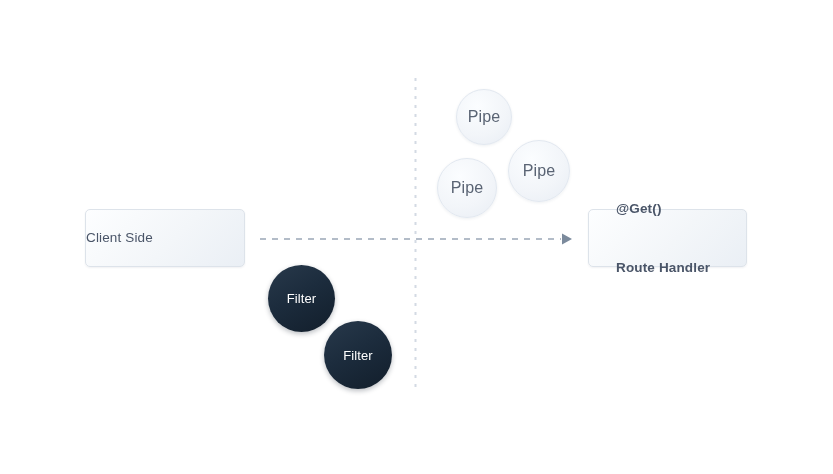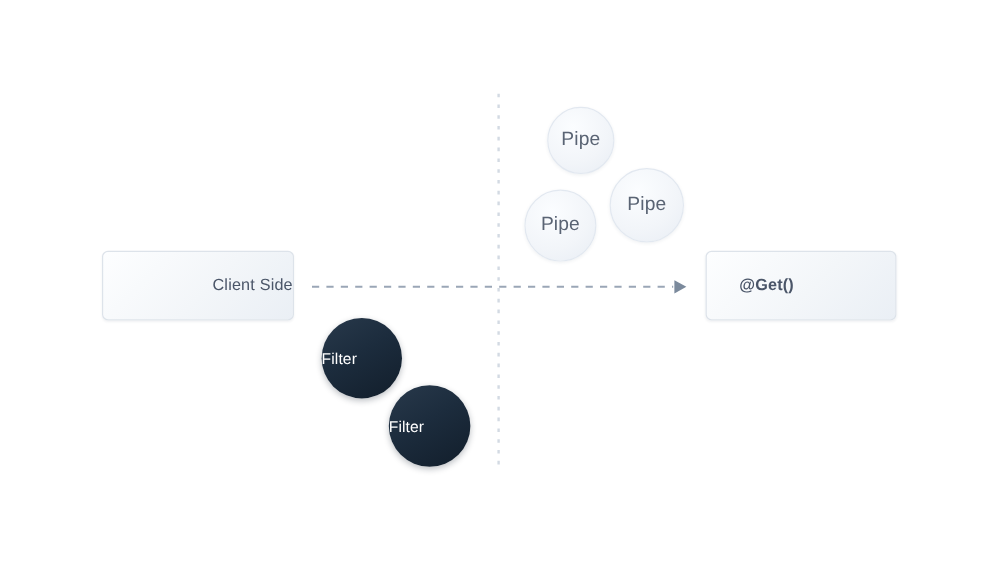--- a/index.html
+++ b/index.html
@@ -25,21 +25,21 @@
     background: linear-gradient(135deg, #fdfeff 0%, #f3f6f9 55%, #eaeff5 100%);
     box-shadow: 0 1px 2px rgba(40,60,90,0.07);
     display: flex;
     align-items: center;
   }
   #client-side-box {
     left: 85px;
     top: 209px;
     width: 160px;
     height: 58px;
-    justify-content: flex-end;
+    justify-content: flex-start;
   }
   #route-handler-box {
     left: 588px;
     top: 209px;
     width: 159px;
     height: 58px;
     justify-content: flex-start;
     padding-left: 27px;
   }
   .box-label {
@@ -87,21 +87,21 @@
     letter-spacing: 0.1px;
   }
   .filter-circle {
     position: absolute;
     box-sizing: border-box;
     border-radius: 50%;
     background: linear-gradient(150deg, #28394b 0%, #1c2c3d 45%, #121e2b 100%);
     box-shadow: 0 2px 5px rgba(15,25,40,0.28);
     display: flex;
     align-items: center;
-    justify-content: flex-start;
+    justify-content: center;
   }
   .filter-label {
     font-size: 13px;
     color: #ffffff;
     letter-spacing: 0.1px;
   }
 
   
   #pipe-1 { left: 456px; top:  89px; width: 56px; height: 56px; }
   #pipe-2 { left: 437px; top: 158px; width: 60px; height: 60px; }
@@ -123,20 +123,21 @@
     <polygon points="304,5.5 314,11 304,16.5" fill="#7b8a9c"></polygon>
   </svg>
 
   <div class="node-box" id="client-side-box">
     <span class="box-label">Client Side</span>
   </div>
 
   <div class="node-box" id="route-handler-box">
     <span class="box-label">
       <span class="route-line">@Get()</span>
+      <span class="route-line">Route Handler</span>
     </span>
   </div>
 
   <div class="pipe-circle" id="pipe-1">
     <span class="pipe-label">Pipe</span>
   </div>
   <div class="pipe-circle" id="pipe-2">
     <span class="pipe-label">Pipe</span>
   </div>
   <div class="pipe-circle" id="pipe-3">

